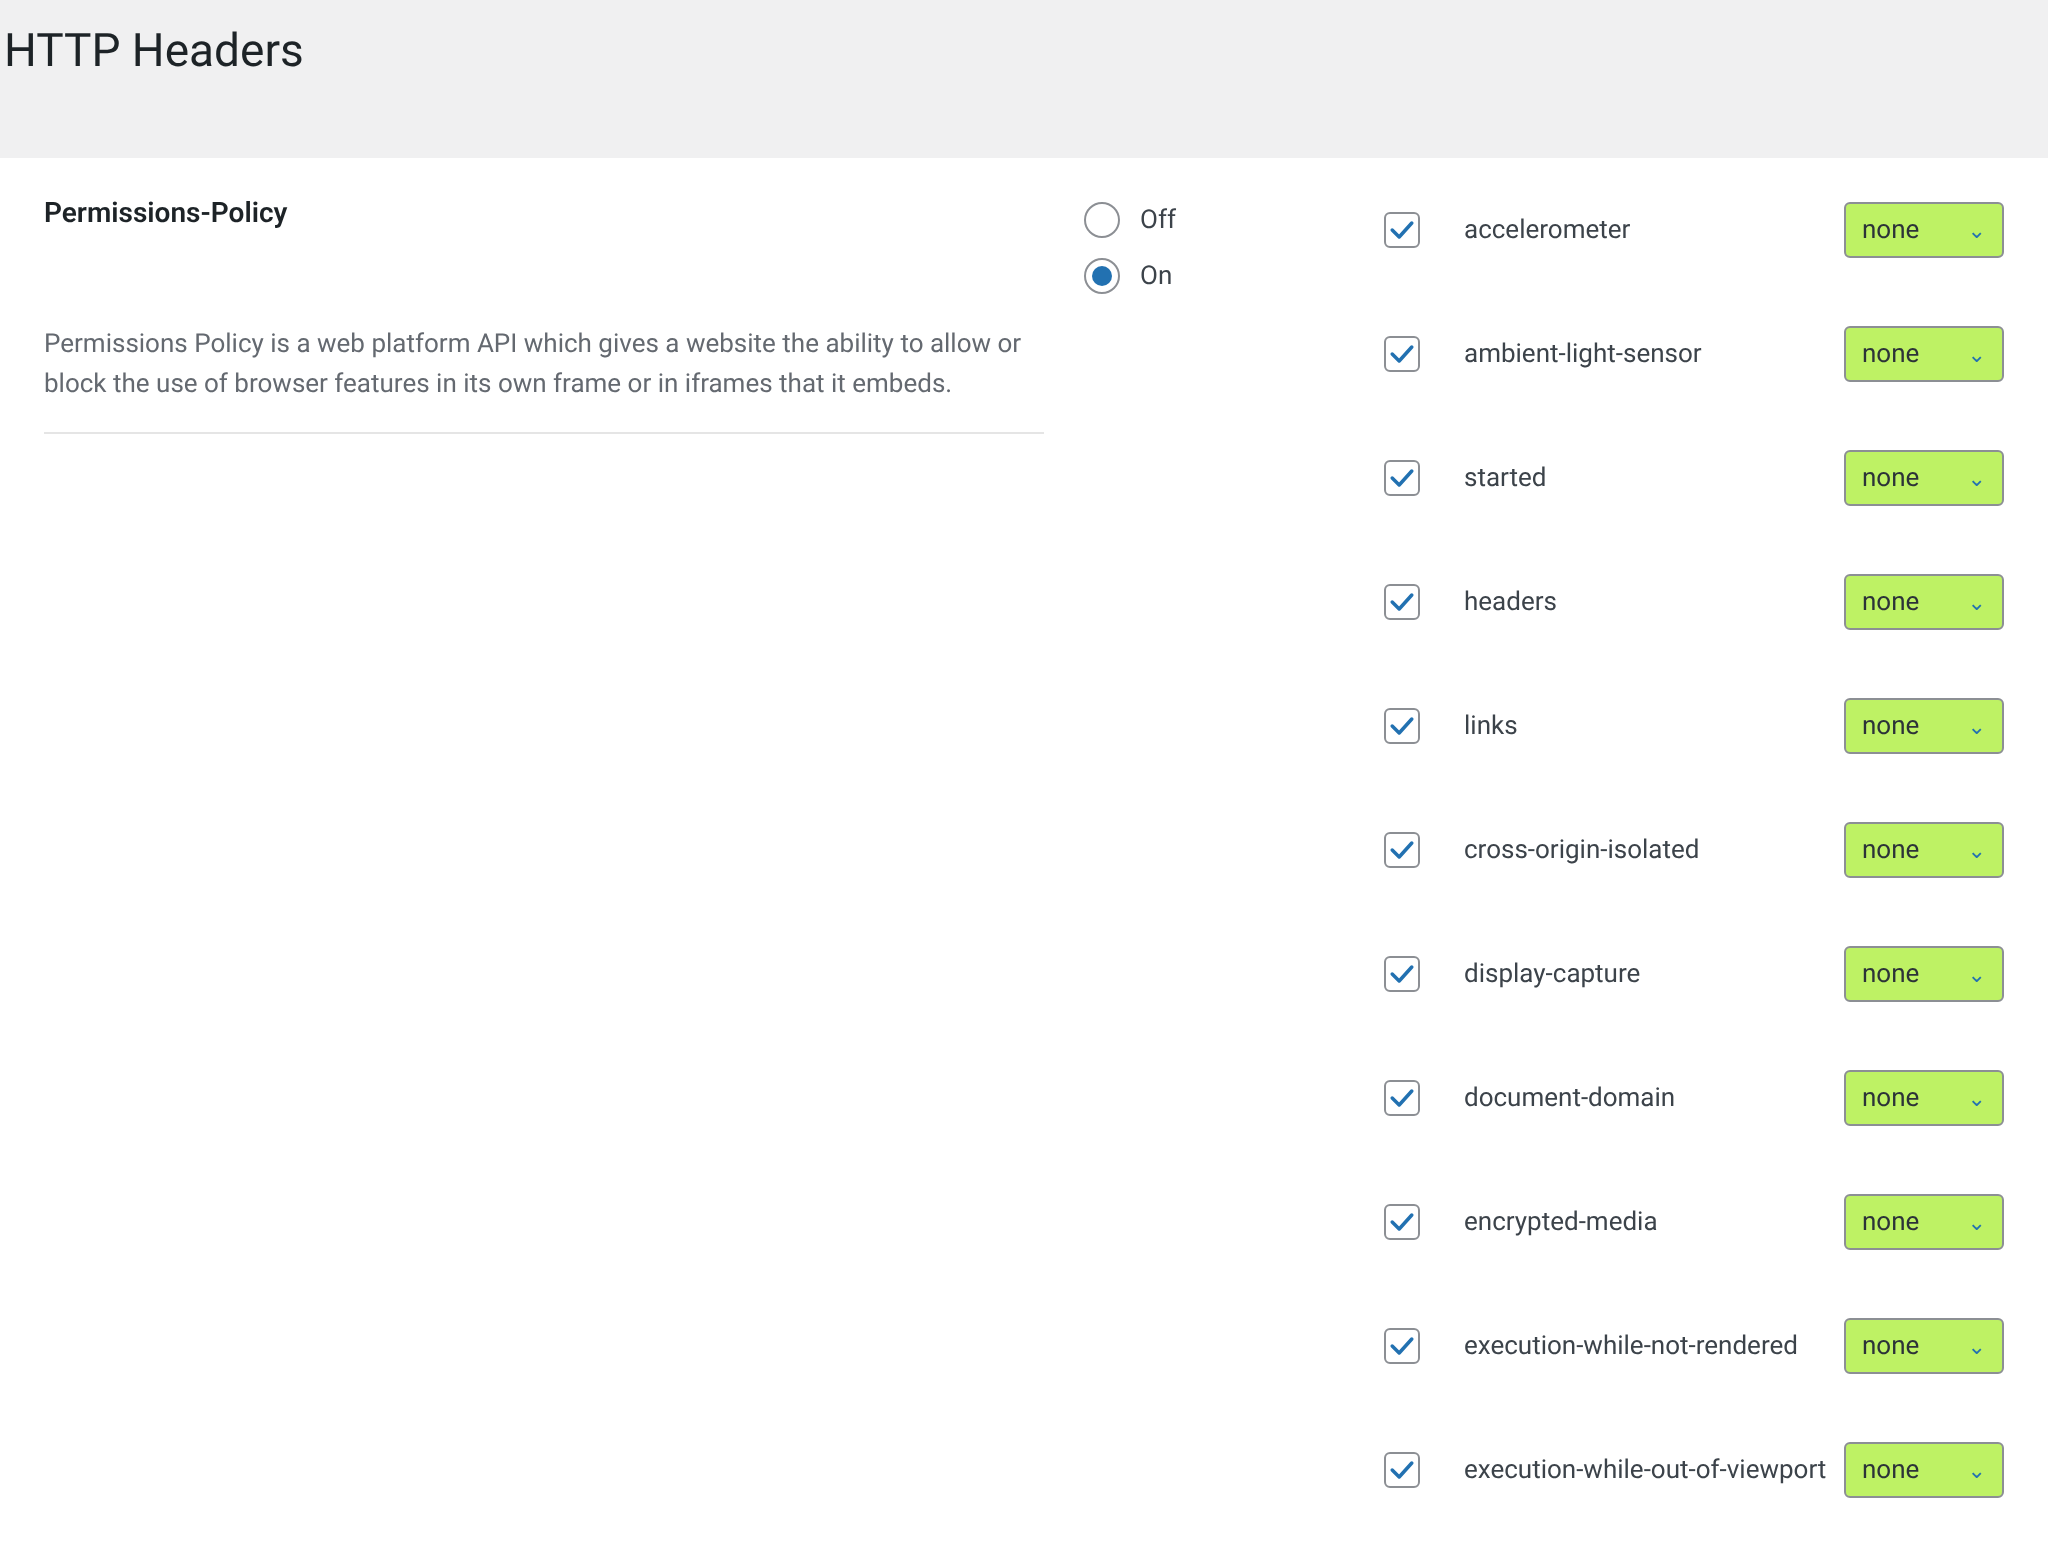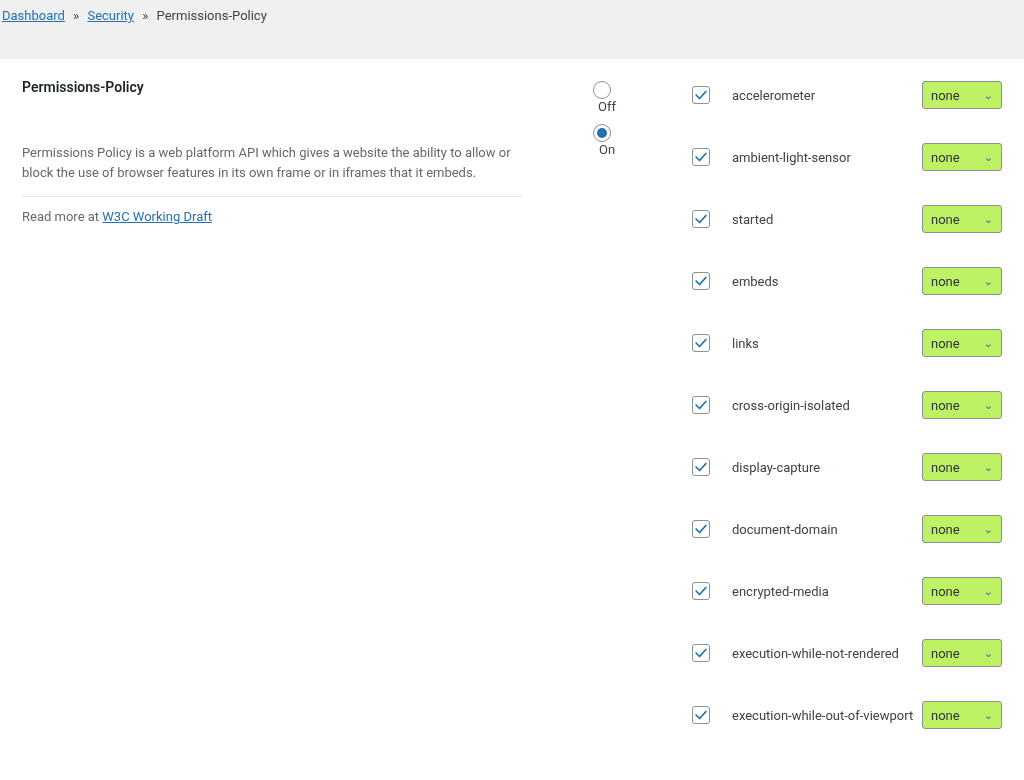--- a/index.html
+++ b/index.html
@@ -85,21 +85,20 @@
   .col-toggle {
     flex: 0 0 130px;
     padding-top: 2px;
   }
   .radio-row {
     display: flex;
     align-items: center;
     margin-bottom: 10px;
     font-size: 13px;
     color: #3c434a;
-    flex-direction: column;
   }
   .radio {
     width: 18px;
     height: 18px;
     border: 1px solid #8c8f94;
     border-radius: 50%;
     margin-right: 10px;
     display: inline-flex;
     align-items: center;
     justify-content: center;
@@ -159,39 +158,30 @@
   }
   .select .chev {
     font-size: 11px;
     color: #2271b1;
   }
 </style>
 </head>
 <body>
 
 <div class="page-header">
-
-
-  <div class="breadcrumb">
-    <a>Dashboard</a>
-    <span class="sep">»</span>
-    <a>Security</a>
-    <span class="sep">»</span>
-    <span class="current">Permissions-Policy</span>
-  </div>
+  <h1>HTTP Headers</h1>
+
+
 </div>
 
 <div class="panel">
 
   <div class="col-desc">
     <h2>Permissions-Policy</h2>
     <p class="desc">Permissions Policy is a web platform API which gives a website the ability to allow or block the use of browser features in its own frame or in iframes that it embeds.</p>
-    <p class="readmore">
-      <span>Read more at </span><a>W3C Working Draft</a>
-    </p>
   </div>
 
   <div class="col-toggle">
     <div class="radio-row">
       <span class="radio"></span>
       <span>Off</span>
     </div>
     <div class="radio-row">
       <span class="radio checked"></span>
       <span>On</span>
@@ -235,21 +225,21 @@
           <span>none</span>
           <span class="chev">⌄</span>
         </span>
       </div>
       <div class="feature-row">
         <span class="checkbox checked">
           <svg viewBox="0 0 20 20" xmlns="http://www.w3.org/2000/svg">
             <path d="M3 10 L8 15 L17 5" stroke="#2271b1" stroke-width="2.5" fill="none" stroke-linecap="round" stroke-linejoin="round"></path>
           </svg>
         </span>
-        <span class="feature-label">embeds</span>
+        <span class="feature-label">headers</span>
         <span class="select">
           <span>none</span>
           <span class="chev">⌄</span>
         </span>
       </div>
       <div class="feature-row">
         <span class="checkbox checked">
           <svg viewBox="0 0 20 20" xmlns="http://www.w3.org/2000/svg">
             <path d="M3 10 L8 15 L17 5" stroke="#2271b1" stroke-width="2.5" fill="none" stroke-linecap="round" stroke-linejoin="round"></path>
           </svg>

